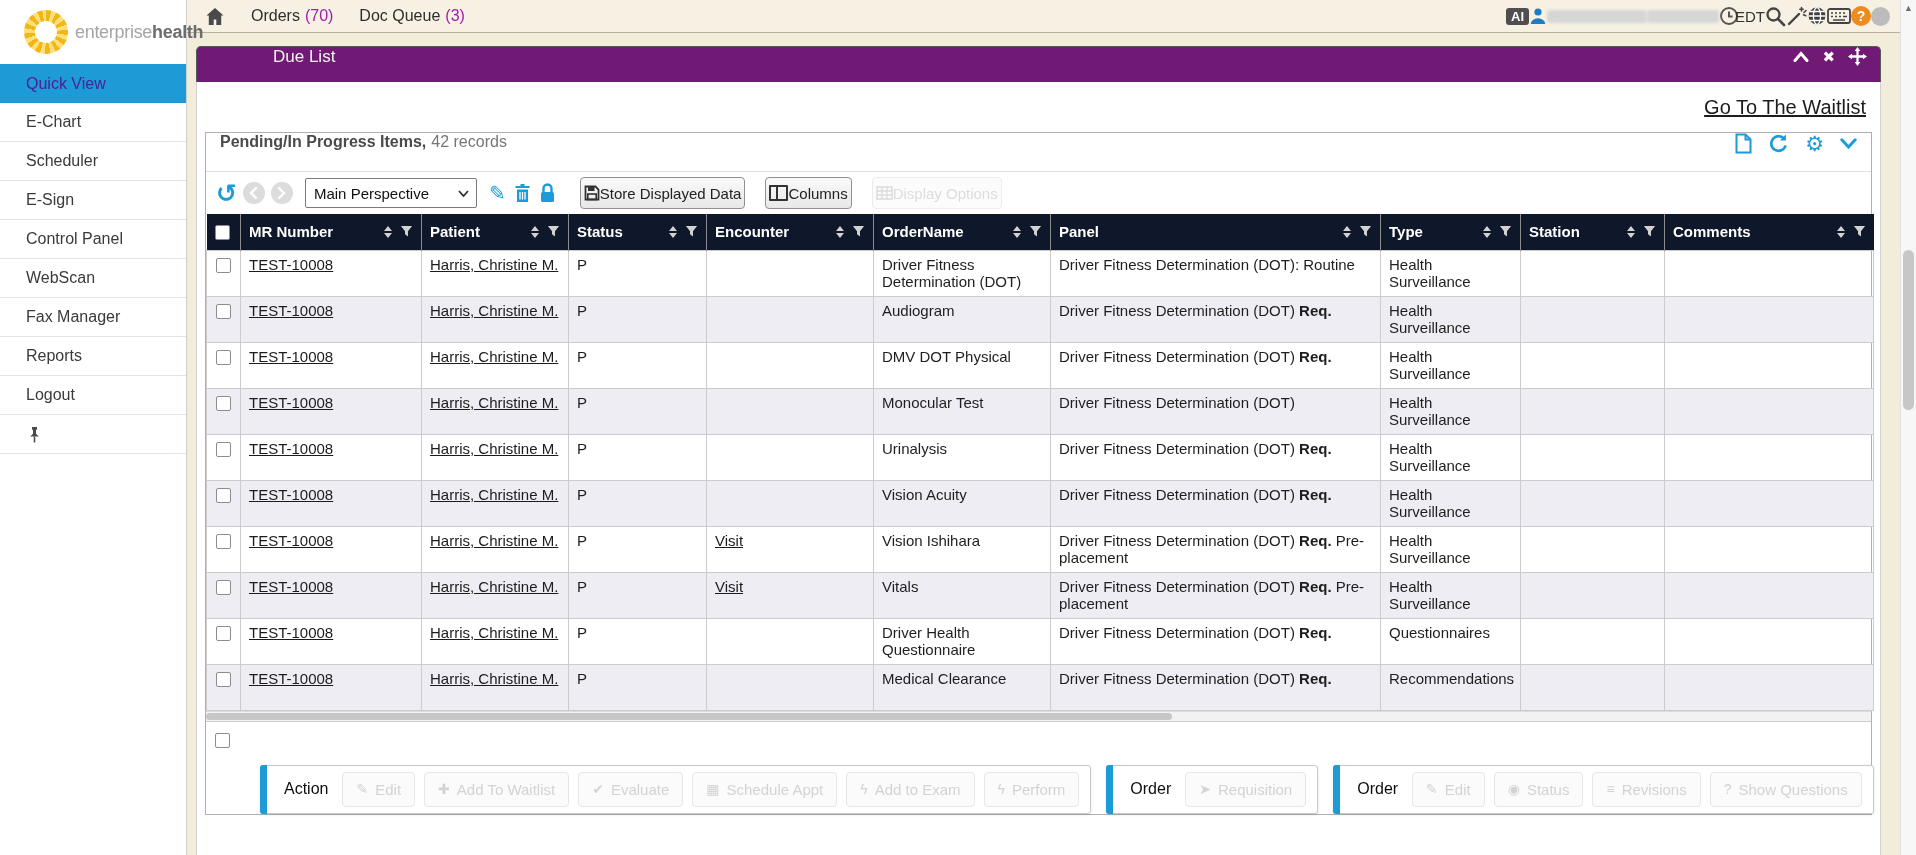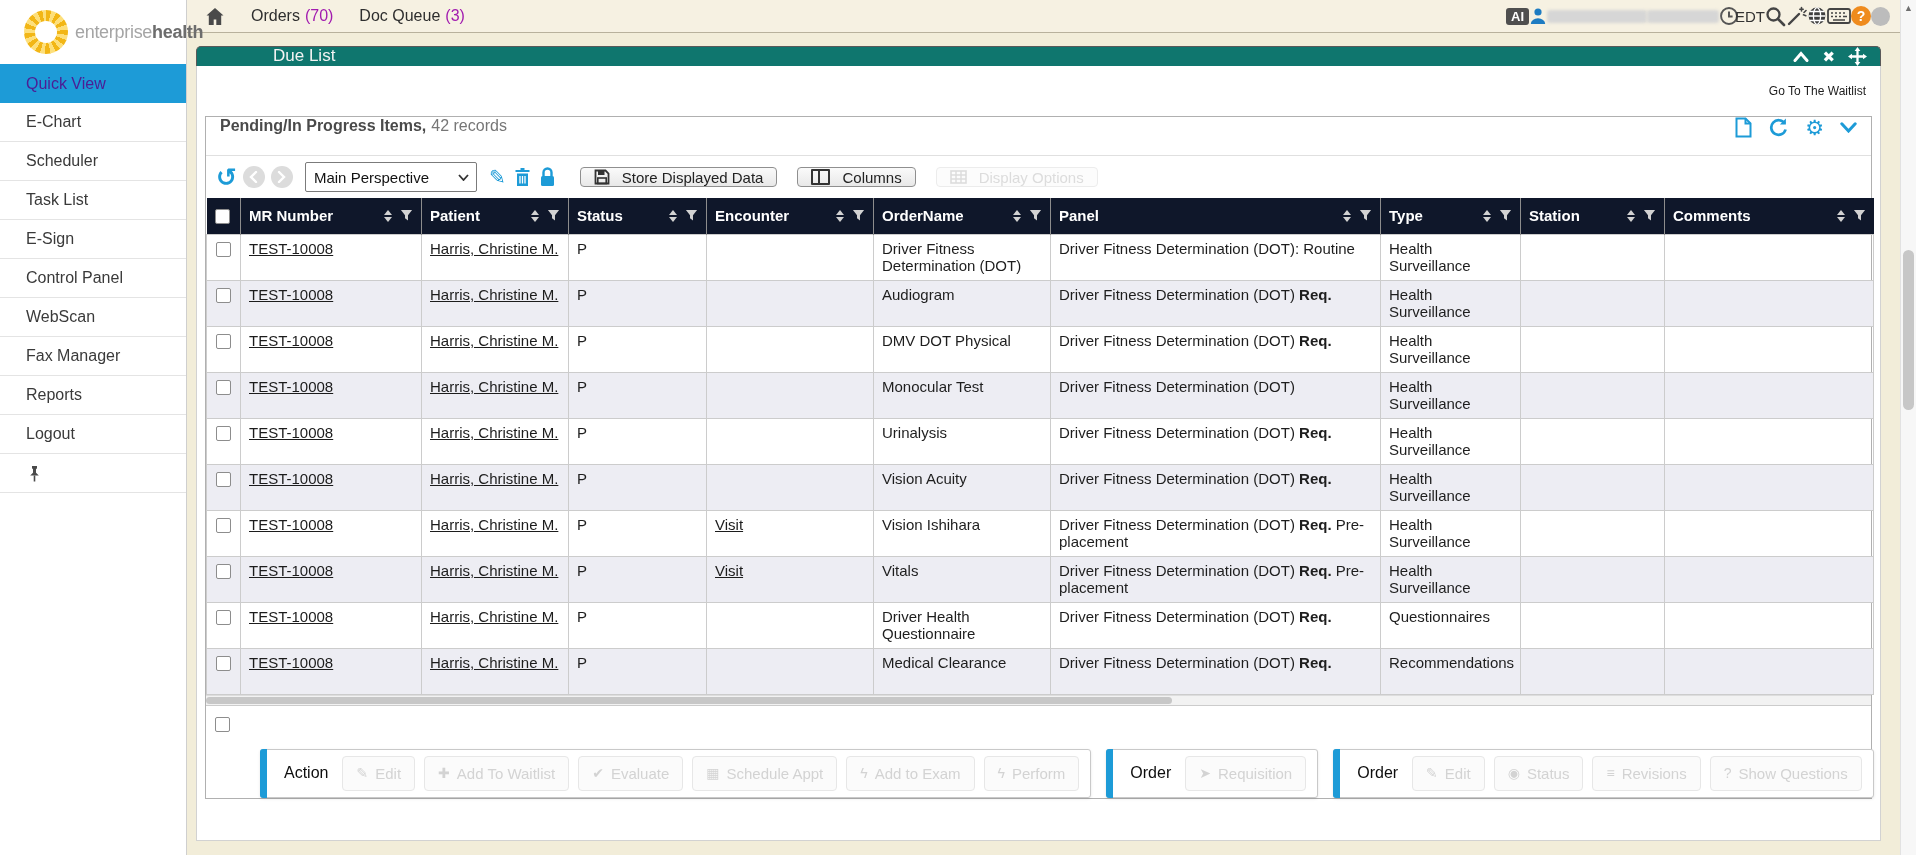--- a/index.html
+++ b/index.html
@@ -36,48 +36,48 @@
   .pin-row{height:38px;display:flex;align-items:center;padding-left:28px;border-bottom:1px solid #e4e4e4;cursor:pointer}
 
   
   #main-bg{position:absolute;left:187px;top:33px;width:1713px;height:822px;background:#f2edd9}
   #vscroll{position:absolute;right:0;top:0;width:16px;height:855px;background:#f7f7f7;border-left:1px solid #e2e2e2;box-sizing:border-box}
   .vs-arrow{height:16px;display:flex;align-items:center;justify-content:center;font-size:9px;color:#6e6e6e;cursor:pointer}
   .vs-thumb{position:absolute;left:2px;top:250px;width:11px;height:160px;background:#c7c7c7;border-radius:6px;cursor:pointer}
 
   
   #panel{position:absolute;left:196px;top:46px;width:1685px;height:809px}
-  #panel-hdr{height:20px;background:#0f766e;border:1px solid #595959;border-bottom:none;border-radius:5px 5px 0 0;display:flex;align-items:flex-end;box-sizing:border-box}
+  #panel-hdr{height:36px;background:#701a75;border:1px solid #595959;border-bottom:none;border-radius:5px 5px 0 0;display:flex;align-items:flex-start;box-sizing:border-box}
   #due-title{color:#f3f3f3;font-size:17px;margin-left:76px}
   .hdr-icons{margin-left:auto;margin-right:13px;display:flex;align-items:center;gap:13px}
   .hdr-icons .hico{display:flex;align-items:center;cursor:pointer;color:#fff}
   .x-glyph{color:#fff;font-size:15px;font-weight:bold;line-height:1}
   #panel-body{background:#fff;border:1px solid #d2d2d2;border-top:none;height:775px;box-sizing:border-box;overflow:hidden}
 
   .waitlist-row{height:50px;display:flex;align-items:center;justify-content:flex-end;padding-right:14px}
-  .waitlist-link{color:#1c1c1c;font-size:12px;cursor:pointer}
+  .waitlist-link{color:#1c1c1c;font-size:20px;text-decoration:underline;cursor:pointer}
 
   
   .grid{margin:0 8px;border:1px solid #b0b0b0}
   .grid-title{height:38px;display:flex;align-items:flex-start;border-bottom:1px solid #e0e0e0;padding:0 14px}
   .gt-bold{font-size:16px;font-weight:bold;color:#4a4a4a}
   .gt-count{font-size:16px;color:#767676;margin-left:5px}
   .gt-icons{margin-left:auto;display:flex;align-items:center;gap:16px}
   .blue-ico{color:#1d9bd7;display:flex;align-items:center;cursor:pointer}
   .gear-glyph{font-size:21px;line-height:1;color:#1d9bd7}
 
   .gtoolbar{height:42px;display:flex;align-items:center;padding-left:10px}
   .undo-glyph{font-size:25px;font-weight:bold;color:#1d9bd7;line-height:1;cursor:pointer;margin-right:6px}
   .circ-btn{width:22px;height:22px;border-radius:50%;background:#dcdcdc;display:flex;align-items:center;justify-content:center;margin-right:6px;cursor:pointer}
   .sel-wrap{position:relative;width:172px;height:30px;border:1px solid #7b7b7b;border-radius:2px;background:#fff;display:flex;align-items:center;margin:0 8px 0 6px;box-sizing:border-box}
   .sel-wrap select{appearance:none;-webkit-appearance:none;border:none;background:transparent;width:100%;height:100%;font-size:15px;padding:0 24px 0 8px;color:#111;font-family:inherit}
   .sel-chev{position:absolute;right:7px;pointer-events:none;display:flex}
   .pencil-glyph{font-size:20px;color:#1d9bd7;line-height:1;cursor:pointer;margin:0 4px}
   .tico{display:flex;align-items:center;cursor:pointer;margin:0 4px}
-  .tb-btn{display:inline-flex;align-items:center;gap:12px;height:20px;padding:0 13px;background:linear-gradient(#fafafa,#e8e8e8);border:1px solid #8f8f8f;border-radius:4px;font-size:15px;color:#222;cursor:pointer;font-family:inherit}
+  .tb-btn{display:inline-flex;align-items:center;gap:0;height:32px;padding:0 3px;background:linear-gradient(#fafafa,#e8e8e8);border:1px solid #8f8f8f;border-radius:4px;font-size:15px;color:#222;cursor:pointer;font-family:inherit}
   .tb-btn.mleft{margin-left:20px}
   .tb-btn.disabled{background:#fcfcfc;border-color:#ececec;color:#dcdcdc;cursor:default}
   .cols-ico{width:15px;height:12px;border:2px solid #333;border-radius:1px;position:relative}
   .cols-ico::after{content:"";position:absolute;left:5px;top:0;bottom:0;width:2px;background:#333}
 
   
   table.grid-table{border-collapse:collapse;table-layout:fixed;width:100%}
   .grid-table thead th{background:#0f172a;color:#fff;font-size:15px;font-weight:600;height:36px;padding:0 8px;border-right:1px solid #8d8d8d;text-align:left;box-sizing:border-box}
   .grid-table thead th:last-child{border-right:none}
   .th-flex{display:flex;align-items:center;justify-content:space-between;gap:4px}
@@ -177,23 +177,20 @@
   </div>
   <div id="side-menu">
       <div class="side-item active">
         <span>Quick View</span>
       </div>
       <div class="side-item">
         <span>E-Chart</span>
       </div>
       <div class="side-item">
         <span>Scheduler</span>
-      </div>
-      <div class="side-item">
-        <span>Task List</span>
       </div>
       <div class="side-item">
         <span>E-Sign</span>
       </div>
       <div class="side-item">
         <span>Control Panel</span>
       </div>
       <div class="side-item">
         <span>WebScan</span>
       </div>

